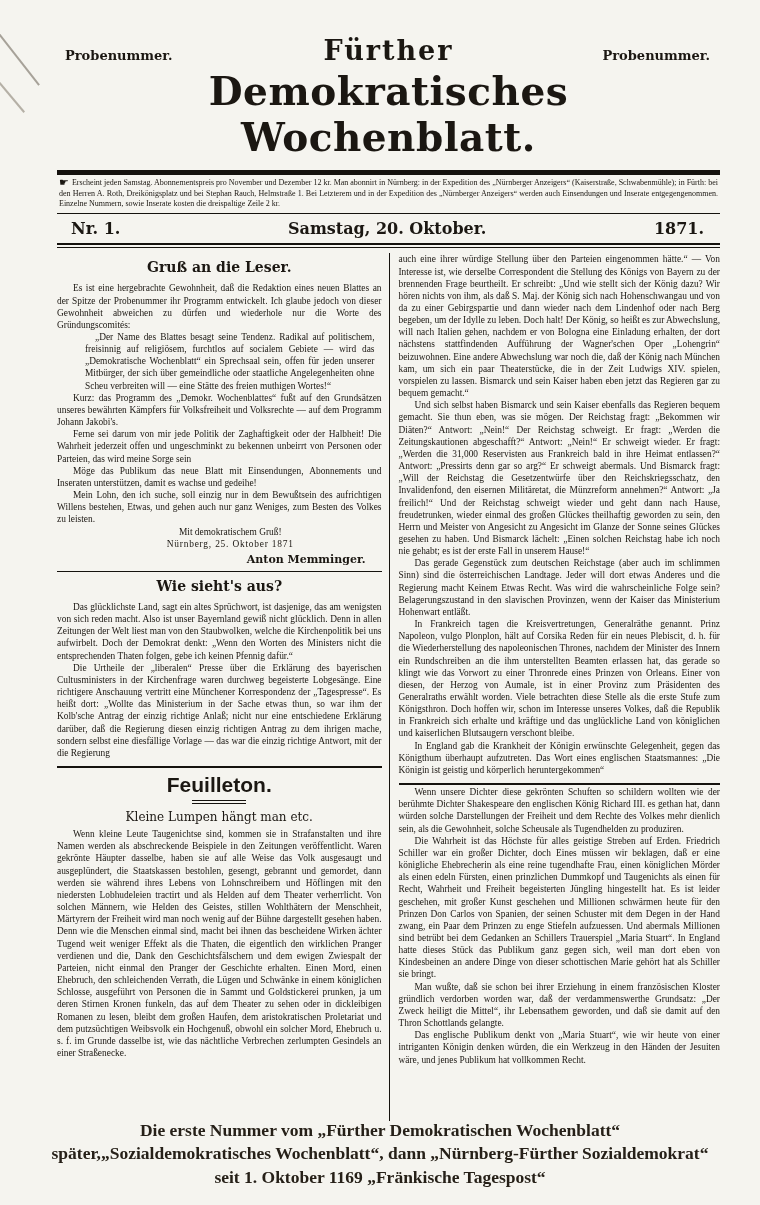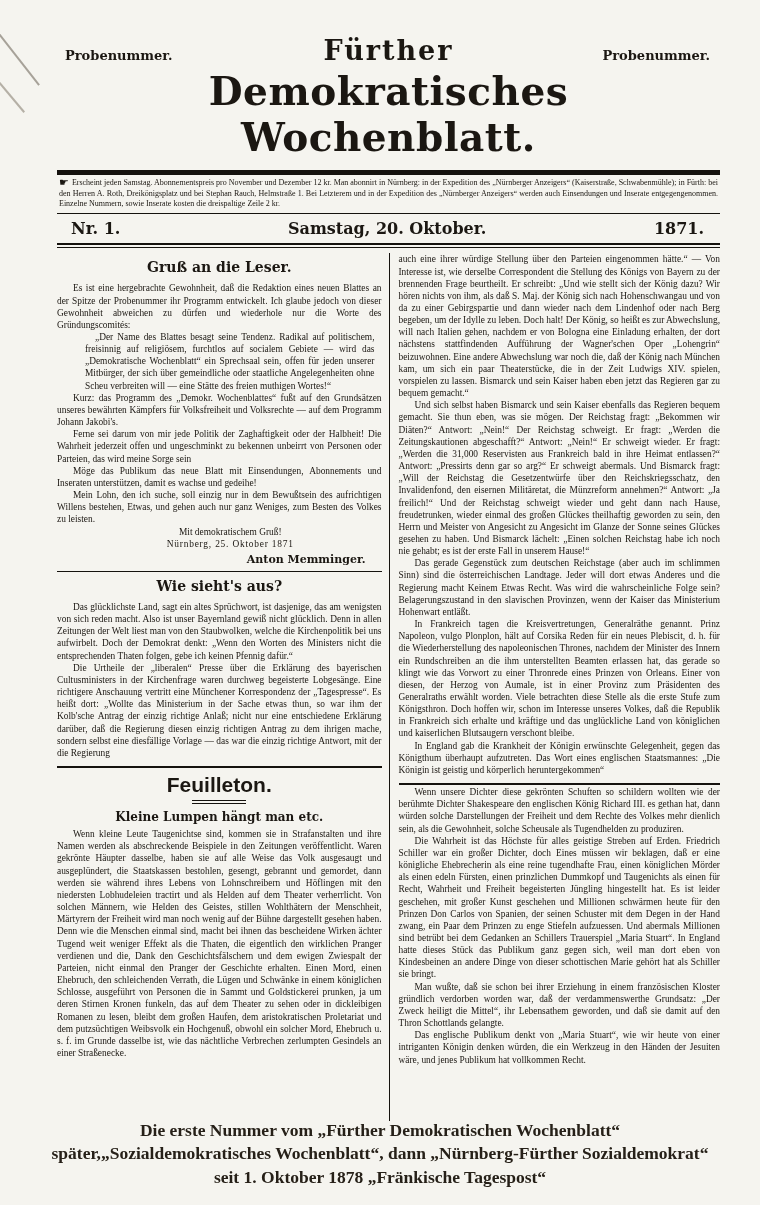--- a/index.html
+++ b/index.html
@@ -74,21 +74,21 @@
 
   .feuilleton-title {
     text-align:center; font-family:Liberation Sans, sans-serif; font-weight:bold;
     font-size:21px; line-height:26px; margin:4px 0 2px;
   }
   .feuilleton-rule {
     width:54px; height:2px; margin:0 auto 7px auto;
     border-top:1.4px solid #15120e; border-bottom:0.8px solid #15120e;
   }
   .feuilleton-subtitle {
-    text-align:center; font-family:"DejaVu Serif", serif; font-weight:bold;
+    text-align:center; font-family:"DejaVu Serif", serif; font-weight:normal;
     font-size:12px; margin:1px 0 5px 0;
   }
 
   
   .footer {
     position:absolute; bottom:16px; left:0; right:0;
     text-align:center; font-family:"Liberation Serif", serif;
     font-weight:bold; font-size:17.5px; line-height:23.5px; color:#262018;
   }
 </style>
@@ -159,14 +159,14 @@
       <p>Man wußte, daß sie schon bei ihrer Erziehung in einem französischen Kloster gründlich verdorben worden war, daß der verdammenswerthe Grundsatz: „Der Zweck heiligt die Mittel“, ihr Lebensathem geworden, und daß sie damit auf den Thron Schottlands gelangte.</p>
       <p>Das englische Publikum denkt von „Maria Stuart“, wie wir heute von einer intriganten Königin denken würden, die ein Werkzeug in den Händen der Jesuiten wäre, und jenes Publikum hat vollkommen Recht.</p>
     </div>
 
   </div>
 </div>
 
 <div class="footer">
   <div>Die erste Nummer vom „Fürther Demokratischen Wochenblatt“</div>
   <div>später,„Sozialdemokratisches Wochenblatt“, dann „Nürnberg-Fürther Sozialdemokrat“</div>
-  <div>seit 1. Oktober 1878 „Fränkische Tagespost“</div>
+  <div>seit 1. Oktober 1169 „Fränkische Tagespost“</div>
 </div>
 
 </body></html>

